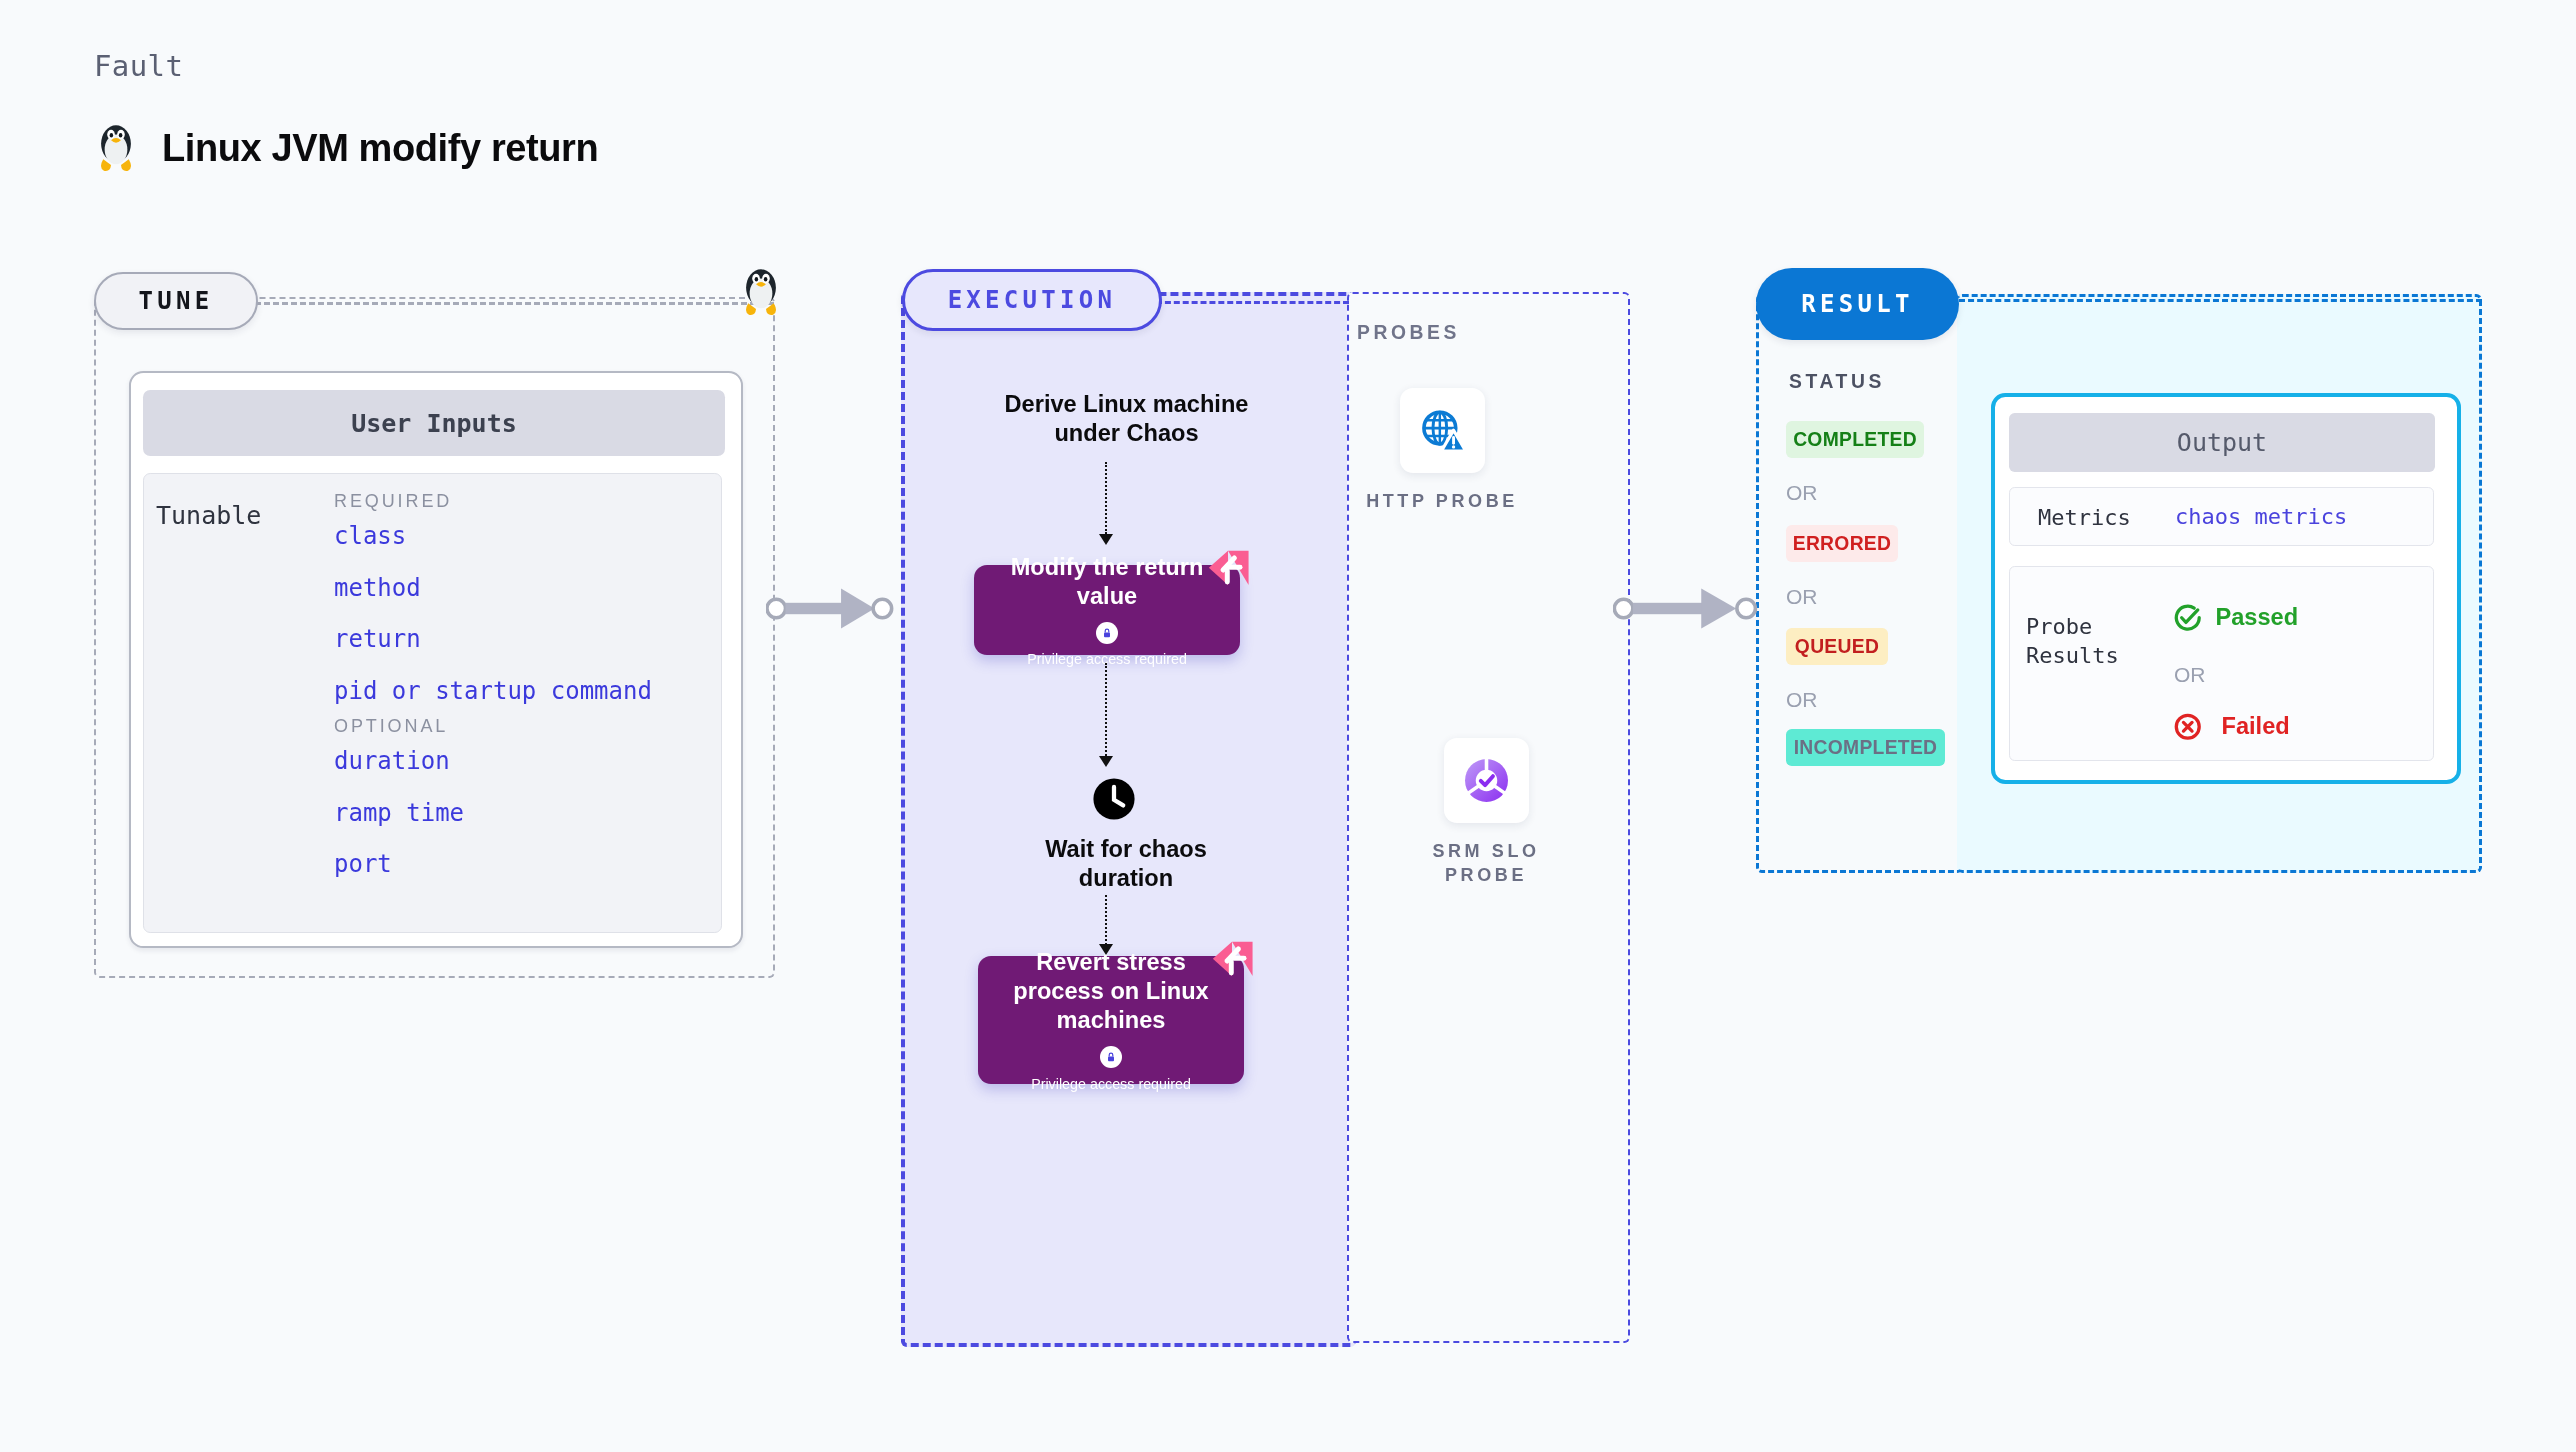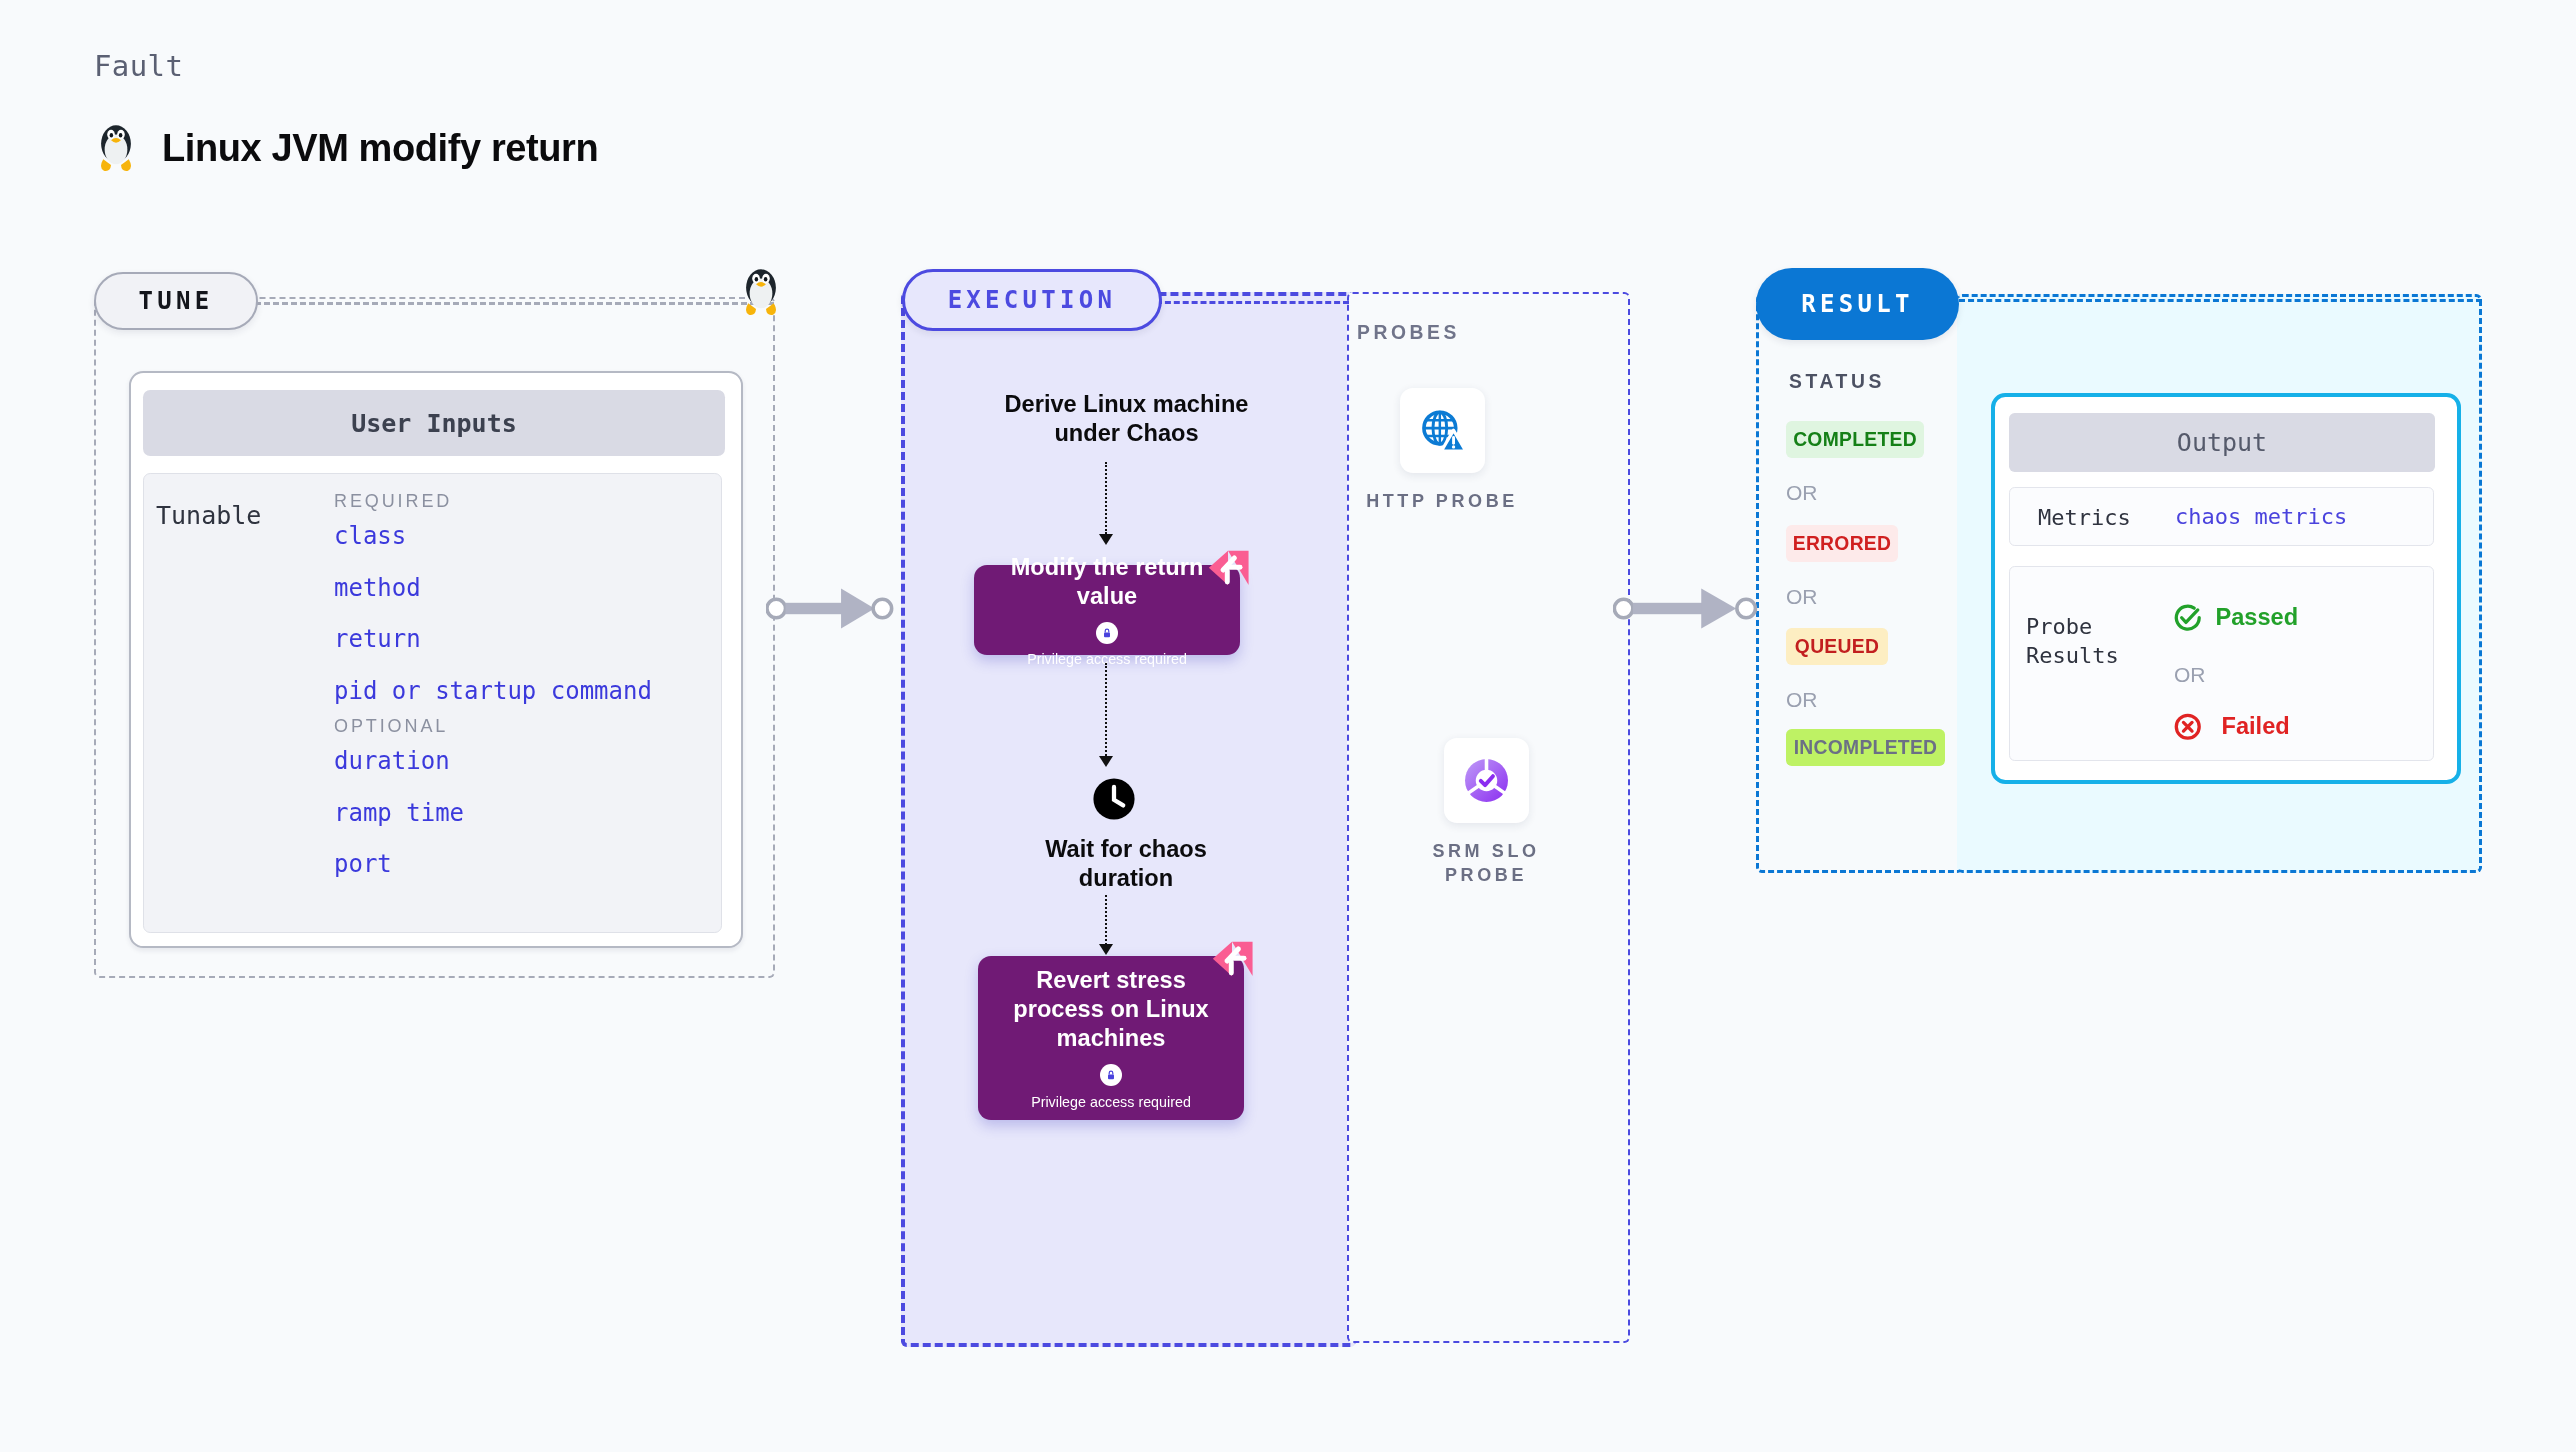--- a/index.html
+++ b/index.html
@@ -140,21 +140,21 @@
   }
   .exec-card .ec-title{
     color:#fff;font-weight:bold;font-size:23.6px;line-height:1.22;text-align:center;
     font-family:"Liberation Sans", sans-serif;padding:0 24px;
   }
   .exec-card .ec-sub{
     display:flex;align-items:center;gap:7.2px;margin-top:11.5px;
     color:#ffffff;font-size:14.3px;font-family:"Liberation Sans", sans-serif;flex-direction:column;
   }
   #exec-card-1{left:974px;top:565px;width:266px;height:90px;}
-  #exec-card-2{left:978px;top:956px;width:266px;height:164px;}
+  #exec-card-2{left:978px;top:956px;width:266px;height:128px;}
 
   .corner-badge{position:absolute;right:-10px;top:-15.8px;width:44px;height:42px;}
 
   .lock-dot{
     width:22px;height:22px;border-radius:50%;background:#fff;
     display:flex;align-items:center;justify-content:center;flex:none;
   }
 
   #clock-icon{position:absolute;left:1092px;top:777px;}
 
@@ -190,21 +190,21 @@
   }
   .or-text{
     position:absolute;font-size:21px;color:#9aa0b0;font-family:"Liberation Sans", sans-serif;
   }
   #badge-completed{left:1786px;top:421px;width:138px;height:37px;background:#dff5e0;color:#158017;}
   #or-1{left:1786px;top:481px;}
   #badge-errored{left:1786px;top:525px;width:112px;height:37px;background:#fdeaea;color:#d02020;}
   #or-2{left:1786px;top:585px;}
   #badge-queued{left:1786px;top:628px;width:102px;height:37px;background:#fdeec2;color:#c21f1f;}
   #or-3{left:1786px;top:688px;}
-  #badge-incompleted{left:1786px;top:729px;width:159px;height:37px;background:#bef264;color:#6b7085;}
+  #badge-incompleted{left:1786px;top:729px;width:159px;height:37px;background:#5eead4;color:#6b7085;}
 
   
   #output-card{
     position:absolute;left:1991px;top:393px;width:462px;height:383px;
     background:#ffffff;border:4.3px solid #16b0e8;border-radius:14.3px;
   }
   #output-header{
     position:absolute;left:2009px;top:413px;width:426px;height:59px;
     background:#d9dae4;border-radius:5.7px;display:flex;align-items:center;justify-content:center;
     font-family:"DejaVu Sans Mono", monospace;font-size:25px;color:#555a6b;

